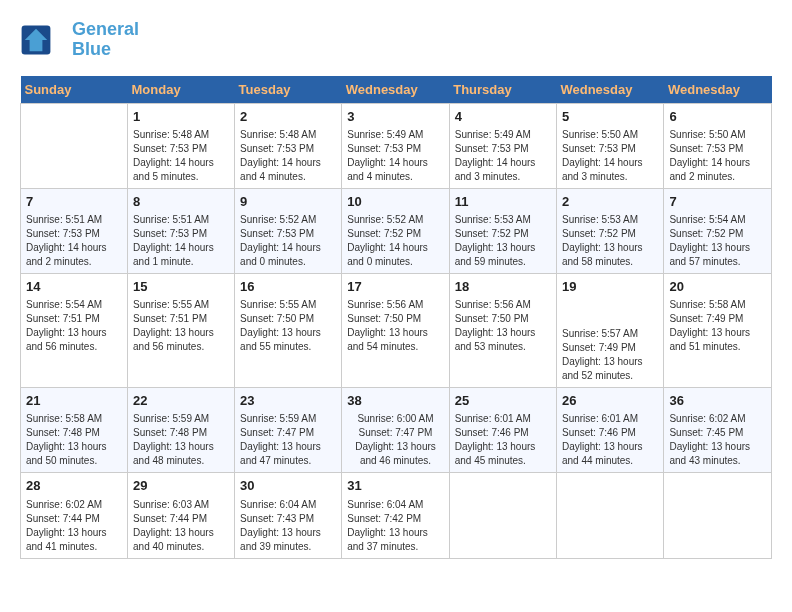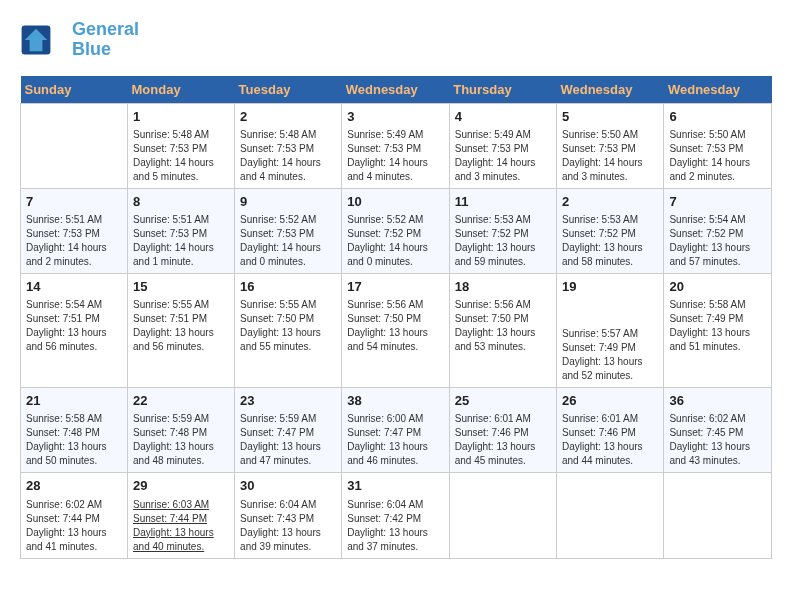--- a/index.html
+++ b/index.html
@@ -287,21 +287,21 @@
         </td>
         <td>
           <div class="day-number">23</div>
           <div class="day-info" style="white-space: pre-line;">Sunrise: 5:59 AM
 Sunset: 7:47 PM
 Daylight: 13 hours
 and 47 minutes.</div>
         </td>
         <td>
           <div class="day-number">38</div>
-          <div class="day-info" style="white-space: pre-line;">Sunrise: 6:00 AM
+          <div class="day-info" style="white-space: pre-line; text-align: center;">Sunrise: 6:00 AM
 Sunset: 7:47 PM
 Daylight: 13 hours
 and 46 minutes.</div>
         </td>
         <td>
           <div class="day-number">25</div>
           <div class="day-info" style="white-space: pre-line;">Sunrise: 6:01 AM
 Sunset: 7:46 PM
 Daylight: 13 hours
 and 45 minutes.</div>
@@ -324,21 +324,21 @@
       <tr>
         <td>
           <div class="day-number">28</div>
           <div class="day-info" style="white-space: pre-line;">Sunrise: 6:02 AM
 Sunset: 7:44 PM
 Daylight: 13 hours
 and 41 minutes.</div>
         </td>
         <td>
           <div class="day-number">29</div>
-          <div class="day-info" style="white-space: pre-line; text-decoration: underline;">Sunrise: 6:03 AM
+          <div class="day-info" style="white-space: pre-line;">Sunrise: 6:03 AM
 Sunset: 7:44 PM
 Daylight: 13 hours
 and 40 minutes.</div>
         </td>
         <td>
           <div class="day-number">30</div>
           <div class="day-info" style="white-space: pre-line;">Sunrise: 6:04 AM
 Sunset: 7:43 PM
 Daylight: 13 hours
 and 39 minutes.</div>

